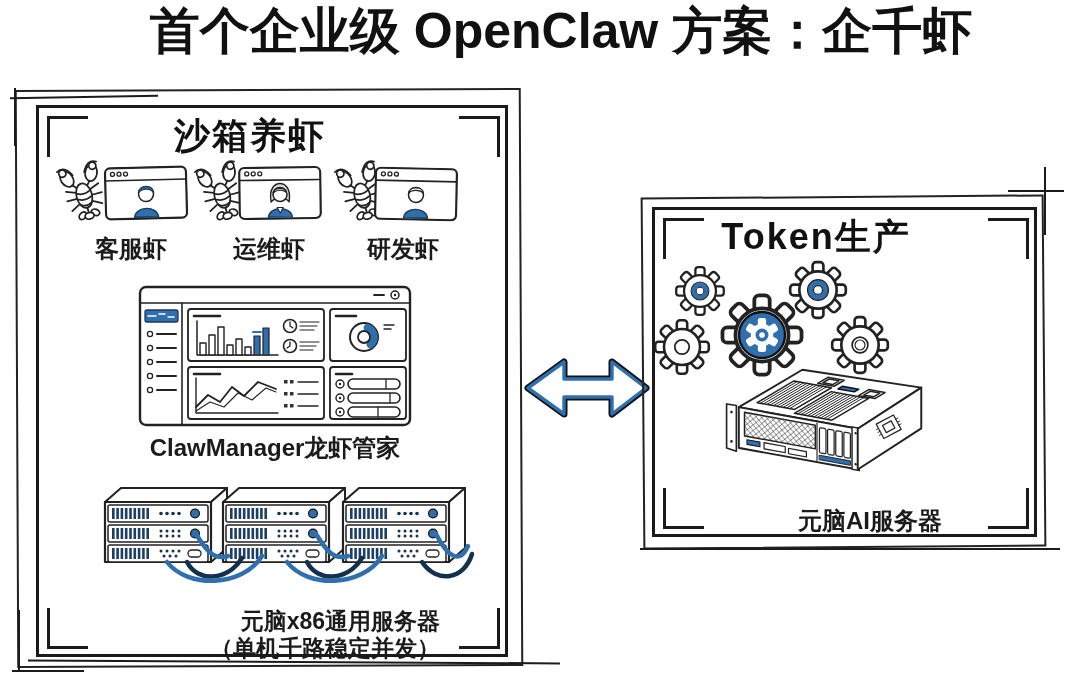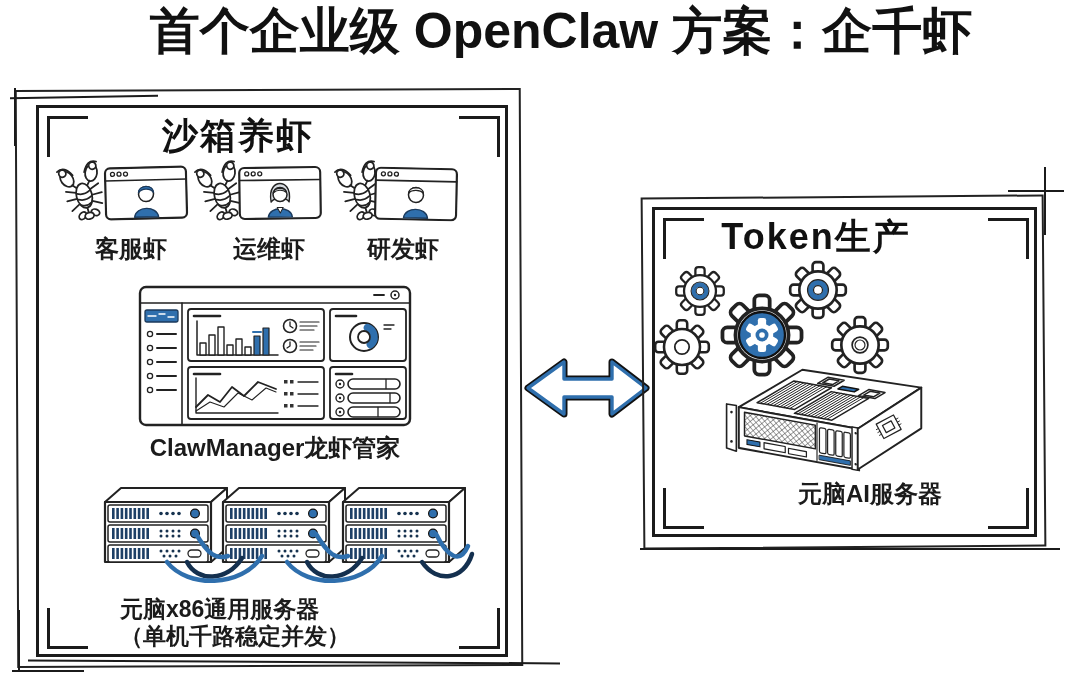--- a/index.html
+++ b/index.html
@@ -12,21 +12,21 @@
   .mainbox{border:3px solid #1b1b1b;box-sizing:border-box;background:transparent;}
   .corner{width:38px;height:38px;border:0 solid #1b1b1b;}
   .c-tl{border-top-width:3px;border-left-width:3px;}
   .c-tr{border-top-width:3px;border-right-width:3px;}
   .c-bl{border-bottom-width:3px;border-left-width:3px;}
   .c-br{border-bottom-width:3px;border-right-width:3px;}
   .tick{background:#1b1b1b;}
   .boxhead{text-align:center;font-size:36px;font-weight:800;letter-spacing:2px;color:#111;}
   .agent-label{text-align:center;font-size:24px;font-weight:700;}
   .caption{text-align:center;font-size:24px;font-weight:600;}
-  .caption-sm{text-align:left;font-size:23px;font-weight:600;line-height:27px;}
+  .caption-sm{text-align:right;font-size:23px;font-weight:600;line-height:27px;margin-top:12px;}
   .side-label{font-size:20px;font-weight:600;white-space:nowrap;}
 </style>
 </head>
 <body>
 
 <div class="stage">
 
   <div class="abs page-title">首个企业级 OpenClaw 方案：企千虾</div>
 
   <div class="abs sketch" style="left:16px;top:89px;width:502px;height:574px;transform:rotate(-0.25deg);"></div>
@@ -34,21 +34,21 @@
   <div class="abs corner c-tl" style="left:47px;top:116px;"></div>
   <div class="abs corner c-tr" style="left:459px;top:116px;"></div>
   <div class="abs corner c-bl" style="left:47px;top:608px;"></div>
   <div class="abs corner c-br" style="left:459px;top:608px;"></div>
   <div class="abs tick" style="left:10px;top:96px;width:148px;height:2px;transform:rotate(-1deg);"></div>
   <div class="abs tick" style="left:14px;top:88px;width:2px;height:58px;"></div>
   <div class="abs tick" style="left:18px;top:610px;width:2px;height:60px;"></div>
   <div class="abs tick" style="left:12px;top:670px;width:72px;height:2px;"></div>
   <div class="abs tick" style="left:28px;top:661px;width:532px;height:2px;transform:rotate(0.3deg);"></div>
 
-  <div class="abs boxhead" style="left:24px;top:112px;width:428px;">沙箱养虾</div>
+  <div class="abs boxhead" style="left:36px;top:112px;width:428px;">沙箱养虾</div>
 
   <svg class="abs" style="left:58px;top:160px;transform:rotate(-15deg);" width="50" height="62" viewBox="0 0 40 52">
     <g stroke="#222" stroke-width="1.5" fill="#fff" stroke-linecap="round" stroke-linejoin="round">
       <path d="M15,11 C12,5 8,2 3,5" fill="none"></path>
         <path d="M25,11 C28,5 32,2 37,5" fill="none"></path>
       <ellipse cx="9.5" cy="13" rx="5" ry="7" transform="rotate(-22 9.5 13)"></ellipse>
         <circle cx="7" cy="7.5" r="3"></circle>
       <ellipse cx="30.5" cy="13" rx="5" ry="7" transform="rotate(22 30.5 13)"></ellipse>
         <circle cx="33" cy="7.5" r="3"></circle>
       <line x1="12.5" y1="19" x2="16" y2="23"></line>
@@ -418,15 +418,15 @@
           <circle cx="143.5" cy="44" r="1.5" fill="#222" stroke="none"></circle>
       </g>
       <polygon points="174,94.5 252,44 252,94 174,144.5" stroke-width="2.4"></polygon>
       <g transform="translate(212,92) rotate(-28)" stroke-width="1.5">
         <rect x="-12" y="-10" width="24" height="20" fill="#fff"></rect>
         <rect x="-6" y="-5" width="12" height="10" fill="#fff"></rect>
         <path d="M-12,-4 h-3 M-12,0 h-3 M-12,4 h-3 M12,-4 h3 M12,0 h3 M12,4 h3" stroke-width="1" fill="none"></path>
       </g>
     </g>
   </svg>
-  <div class="abs caption" style="left:770px;top:478px;width:200px;font-size:24px;">元脑AI服务器</div>
+  <div class="abs caption" style="left:770px;top:505px;width:200px;font-size:24px;">元脑AI服务器</div>
 
 </div>
 
 </body></html>

